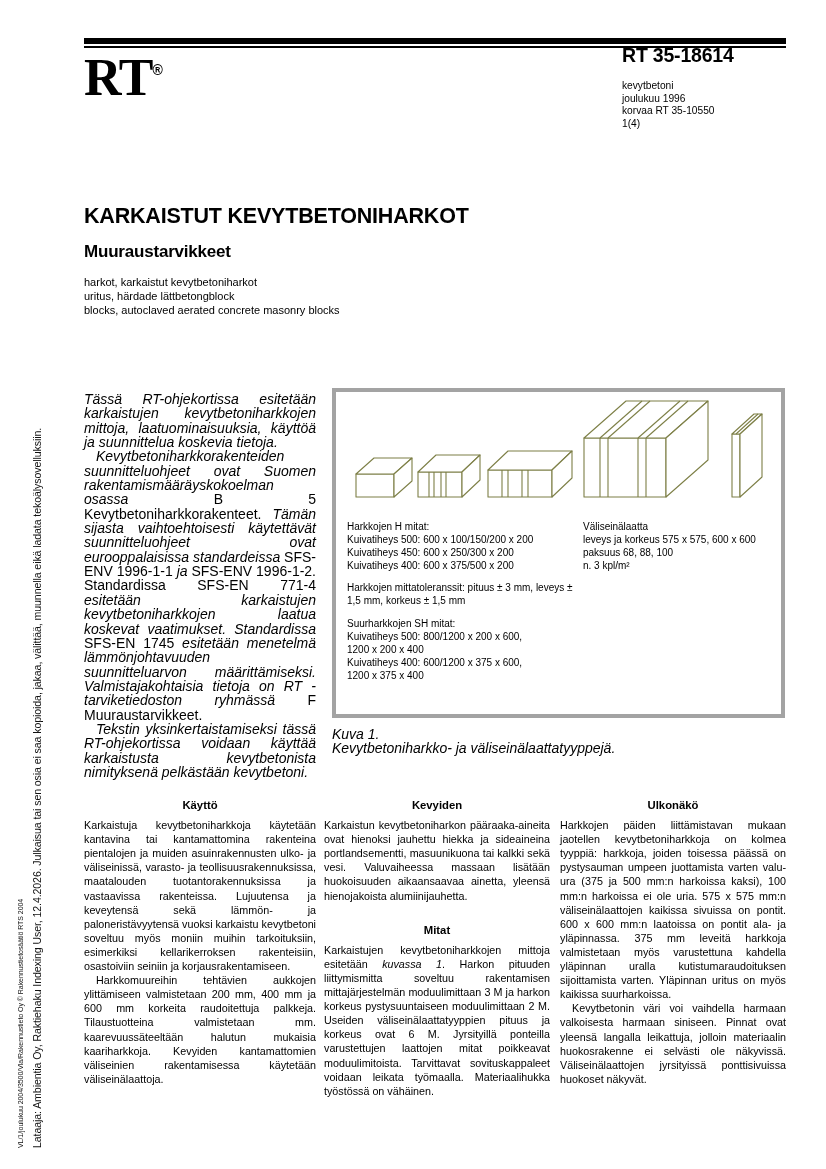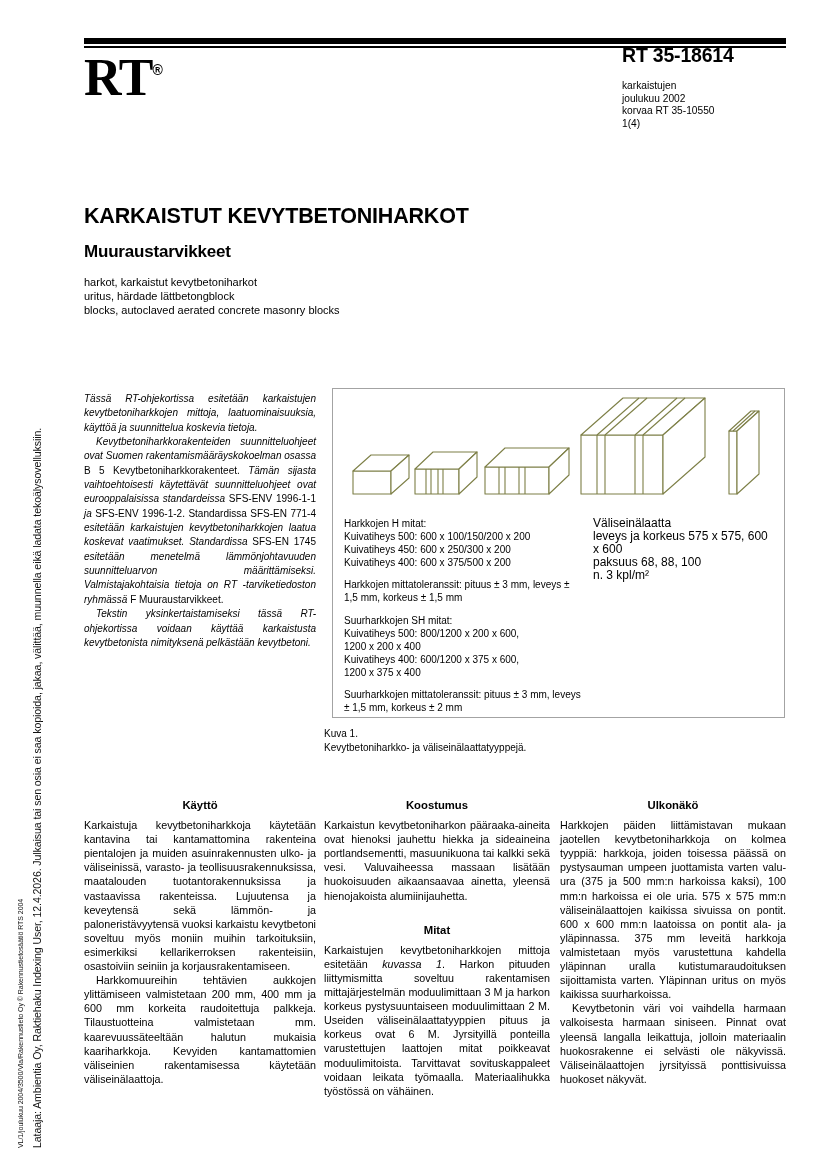--- a/index.html
+++ b/index.html
@@ -78,51 +78,51 @@
   }
   .keywords {
     position: absolute; left: 84px; top: 275px;
     font-size: 11px; line-height: 14.2px;
   }
 
   
   .intro {
     position: absolute; left: 84px; top: 392px;
     width: 232px;
-    font-size: 10px;
+    font-size: 14px;
     line-height: 14.35px;
     font-style: italic;
     text-align: justify;
   }
   .intro p { margin: 0; text-indent: 0; }
   .intro p + p { text-indent: 12px; }
   .intro .rom { font-style: normal; }
 
   
   .figbox {
     position: absolute; left: 332px; top: 388px;
     width: 453px; height: 330px;
-    border: 1px solid #a3a3a3;
+    border: 4px solid #a3a3a3;
     background: #fff;
     box-sizing: border-box;
   }
   .fig-art { position: absolute; left: 0; top: 0; width: 451px; height: 118px; }
   .fig-col-left {
     position: absolute; left: 11px; top: 128px; width: 240px;
     font-size: 10.0px; line-height: 13.1px;
   }
   .fig-col-right {
-    position: absolute; left: 260px; top: 128px; width: 180px;
-    font-size: 12px; line-height: 13.1px;
+    position: absolute; left: 247px; top: 128px; width: 180px;
+    font-size: 10.0px; line-height: 13.1px;
   }
   .fig-col-left p, .fig-col-right p { margin: 0 0 9px 0; }
   .fig-col-left p:last-child, .fig-col-right p:last-child { margin-bottom: 0; }
   .caption {
-    position: absolute; left: 324px; top: 727px;
-    font-size: 10px; line-height: 14px; 
+    position: absolute; left: 332px; top: 727px;
+    font-size: 14px; line-height: 14px; font-style: italic;
   }
 
   
   .col {
     position: absolute; top: 798px;
     font-size: 10.75px; line-height: 14.1px;
     text-align: justify;
   }
   .col-1 { left: 84px; width: 232px; }
   .col-2 { left: 324px; width: 226px; }
@@ -146,22 +146,22 @@
   <div class="vmargin" id="v-download">Lataaja: Ambientia Oy, Raktiehaku Indexing User, 12.4.2026. Julkaisua tai sen osia ei saa kopioida, jakaa, välittää, muunnella eikä ladata tekoälysovelluksiin.</div>
 
   <div class="hdr-rule-top"></div>
   <div class="hdr-rule-thin"></div>
 
   <div class="logo"><span>RT</span><span class="reg">®</span></div>
 
   <div class="doc-id">RT 35-18614</div>
 
   <div class="doc-meta">
-    <div>karkaistujen</div>
-    <div>joulukuu 2002</div>
+    <div>kevytbetoni</div>
+    <div>joulukuu 1996</div>
     <div>korvaa RT 35-10550</div>
     <div>1(4)</div>
   </div>
 
   <h1 class="title-main">KARKAISTUT KEVYTBETONIHARKOT</h1>
   <h2 class="title-sub">Muuraustarvikkeet</h2>
   <div class="keywords">
     <div>harkot, karkaistut kevytbetoniharkot</div>
     <div>uritus, härdade lättbetongblock</div>
     <div>blocks, autoclaved aerated concrete masonry blocks</div>
@@ -235,21 +235,20 @@
         <span>Kuivatiheys 400: 600 x 375/500 x 200</span>
       </p>
       <p>Harkkojen mittatoleranssit: pituus ± 3 mm, leveys ± 1,5 mm, korkeus ± 1,5 mm</p>
       <p>
         <span>Suurharkkojen SH mitat:</span><br>
         <span>Kuivatiheys 500: 800/1200 x 200 x 600,</span><br>
         <span>1200 x 200 x 400</span><br>
         <span>Kuivatiheys 400: 600/1200 x 375 x 600,</span><br>
         <span>1200 x 375 x 400</span>
       </p>
-      <p>Suurharkkojen mittatoleranssit: pituus ± 3 mm, leveys ± 1,5 mm, korkeus ± 2 mm</p>
     </div>
 
     <div class="fig-col-right">
       <p>
         <span>Väliseinälaatta</span><br>
         <span>leveys ja korkeus 575 x 575, 600 x 600</span><br>
         <span>paksuus 68, 88, 100</span><br>
         <span>n. 3 kpl/m²</span>
       </p>
     </div>
@@ -260,21 +259,21 @@
     <div>Kevytbetoniharkko- ja väliseinälaattatyyppejä.</div>
   </div>
 
   <div class="col col-1">
     <h3>Käyttö</h3>
     <p>Karkaistuja kevytbetoniharkkoja käytetään kantavina tai kantamattomina rakenteina pientalojen ja muiden asuinrakennusten ulko- ja väliseinissä, varasto- ja teollisuusrakennuksissa, maatalouden tuotantorakennuksissa ja vastaavissa rakenteissa. Lujuutensa ja keveytensä sekä lämmön- ja paloneristävyytensä vuoksi karkaistu kevytbetoni soveltuu myös moniin muihin tarkoituksiin, esimerkiksi kellarikerroksen rakenteisiin, osastoiviin seiniin ja korjausrakentamiseen.</p>
     <p>Harkkomuureihin tehtävien aukkojen ylittämiseen valmistetaan 200 mm, 400 mm ja 600 mm korkeita raudoitettuja palkkeja. Tilaustuotteina valmistetaan mm. kaarevuussäteeltään halutun mukaisia kaariharkkoja. Kevyiden kantamattomien väliseinien rakentamisessa käytetään väliseinälaattoja.</p>
   </div>
 
   <div class="col col-2">
-    <h3>Koostumus</h3>
+    <h3>Kevyiden</h3>
     <p>Karkaistun kevytbetoniharkon pääraaka-aineita ovat hienoksi jauhettu hiekka ja sideaineina portlandsementti, masuunikuona tai kalkki sekä vesi. Valuvaiheessa massaan lisätään huokoisuuden aikaansaavaa ainetta, yleensä hienojakoista alumiinijauhetta.</p>
     <h3 class="spaced">Mitat</h3>
     <p><span>Karkaistujen kevytbetoniharkkojen mittoja esitetään </span><em>kuvassa 1</em><span>. Harkon pituuden liittymismitta soveltuu rakentamisen mittajärjestelmän moduulimittaan 3 M ja harkon korkeus pystysuuntaiseen moduulimittaan 2 M. Useiden väliseinälaattatyyppien pituus ja korkeus ovat 6 M. Jyrsityillä ponteilla varustettujen laattojen mitat poikkeavat moduulimitoista. Tarvittavat sovituskappaleet voidaan leikata työmaalla. Materiaalihukka työstössä on vähäinen.</span></p>
   </div>
 
   <div class="col col-3">
     <h3>Ulkonäkö</h3>
     <p>Harkkojen päiden liittämistavan mukaan jaotellen kevytbetoniharkkoja on kolmea tyyppiä: harkkoja, joiden toisessa päässä on pystysauman umpeen juottamista varten valu-ura (375 ja 500 mm:n harkoissa kaksi), 100 mm:n harkoissa ei ole uria. 575 x 575 mm:n väliseinälaattojen kaikissa sivuissa on pontit. 600 x 600 mm:n laatoissa on pontit ala- ja yläpinnassa. 375 mm leveitä harkkoja valmistetaan myös varustettuna kahdella yläpinnan uralla kutistumaraudoituksen sijoittamista varten. Yläpinnan uritus on myös kaikissa suurharkoissa.</p>
     <p>Kevytbetonin väri voi vaihdella harmaan valkoisesta harmaan siniseen. Pinnat ovat yleensä langalla leikattuja, jolloin materiaalin huokosrakenne ei selvästi ole näkyvissä. Väliseinälaattojen jyrsityissä ponttisivuissa huokoset näkyvät.</p>
   </div>

